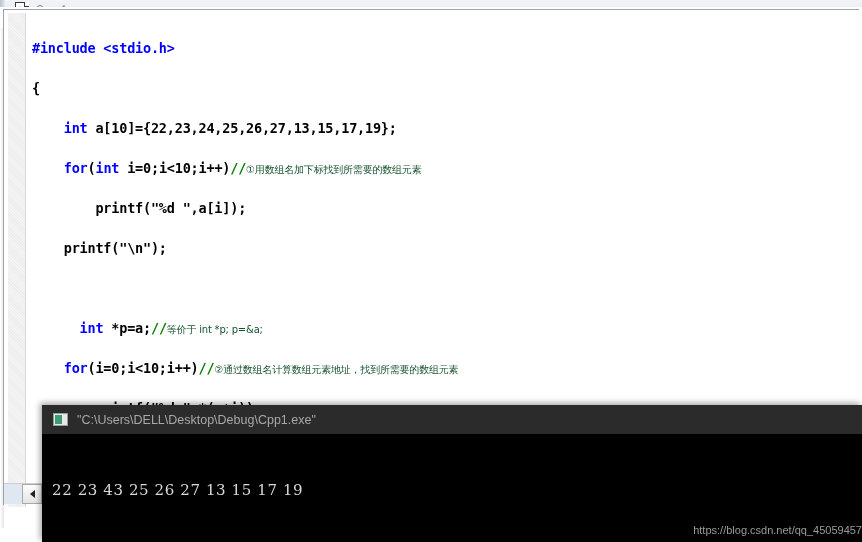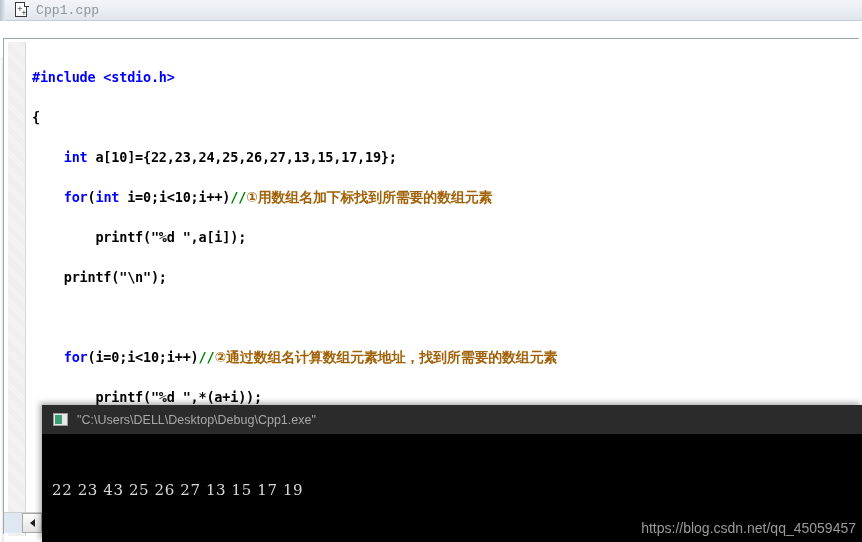--- a/index.html
+++ b/index.html
@@ -66,21 +66,21 @@
   #tab-title {
     font-size: 13px;
     color: #8f9499;
     font-family: Liberation Mono, monospace;
     letter-spacing: 0.1px;
   }
 
   
   #editor {
     position: absolute;
-    left: 0; top: 36px;
+    left: 0; top: 7px;
     width: 862px; height: 500px;
     background: #ffffff;
     box-sizing: border-box;
   }
   #editor-frame {
     position: absolute;
     left: 3px; top: 2px;
     width: 856px; height: 496px;
     border-left: 1px solid #9aa4b0;
     border-top: 1px solid #9aa4b0;
@@ -114,24 +114,24 @@
     line-height: 20px;
     font-weight: bold;
     color: #000000;
     white-space: pre;
     letter-spacing: -0.2px;
   }
   .ln { height: 20px; }
   .kw { color: #0000ff; }
   .cm { color: #008000; font-weight: bold; }
   .cn-cm {
-    color: #a16207;
+    color: #14532d;
     font-family: "DejaVu Sans", sans-serif;
-    font-weight: bold;
-    font-size: 14px;
+    font-weight: normal;
+    font-size: 10px;
   }
 
   
   #console {
     position: absolute;
     left: 42px; top: 405px;
     width: 820px; height: 137px;
     background: #000000;
     box-shadow: -2px -2px 6px rgba(0,0,0,0.35);
   }
@@ -167,23 +167,23 @@
     padding: 4px 0 0 10px;
     font-family: "DejaVu Serif", serif;
     font-size: 15px;
     line-height: 21px;
     color: #d8d8d8;
     white-space: pre;
     letter-spacing: 0.6px;
   }
   #watermark {
     position: absolute;
-    right: 6px;
+    right: 0;
     bottom: 6px;
-    font-size: 14px;
+    font-size: 11px;
     color: #9a9a9a;
     font-family: "Liberation Sans", sans-serif;
   }
 
   
   #hscroll {
     position: absolute;
     left: 4px; top: 476px;
     width: 42px; height: 21px;
     background: #f0f0f0;
@@ -243,20 +243,21 @@
     </div>
 
     <div id="code">
 <div class="ln"><span class="kw">#include</span> <span class="kw">&lt;stdio.h&gt;</span></div>
 <div class="ln">{</div>
 <div class="ln">    <span class="kw">int</span> a[10]={22,23,24,25,26,27,13,15,17,19};</div>
 <div class="ln">    <span class="kw">for</span>(<span class="kw">int</span> i=0;i&lt;10;i++)<span class="cm">//</span><span class="cn-cm">①用数组名加下标找到所需要的数组元素</span></div>
 <div class="ln">        printf(<span>"%d "</span>,a[i]);</div>
 <div class="ln">    printf(<span>"\n"</span>);</div>
 <div class="ln"> </div>
+<div class="ln">      <span class="kw">int</span> *p=a;<span class="cm">//</span><span class="cn-cm">等价于 int *p; p=&amp;a;</span></div>
 <div class="ln">    <span class="kw">for</span>(i=0;i&lt;10;i++)<span class="cm">//</span><span class="cn-cm">②通过数组名计算数组元素地址，找到所需要的数组元素</span></div>
 <div class="ln">        printf(<span>"%d "</span>,*(a+i));</div>
 <div class="ln">    printf(<span>"\n"</span>);</div>
 <div class="ln"> </div>
 
 
 
 
 
     </div>

